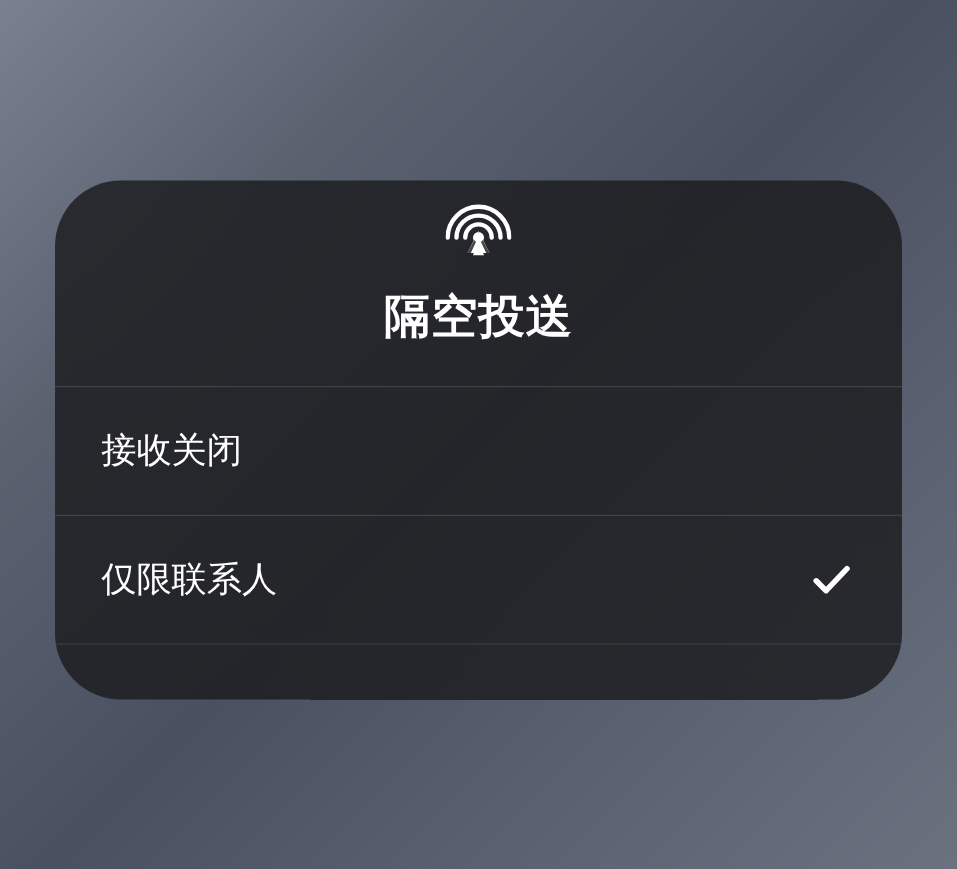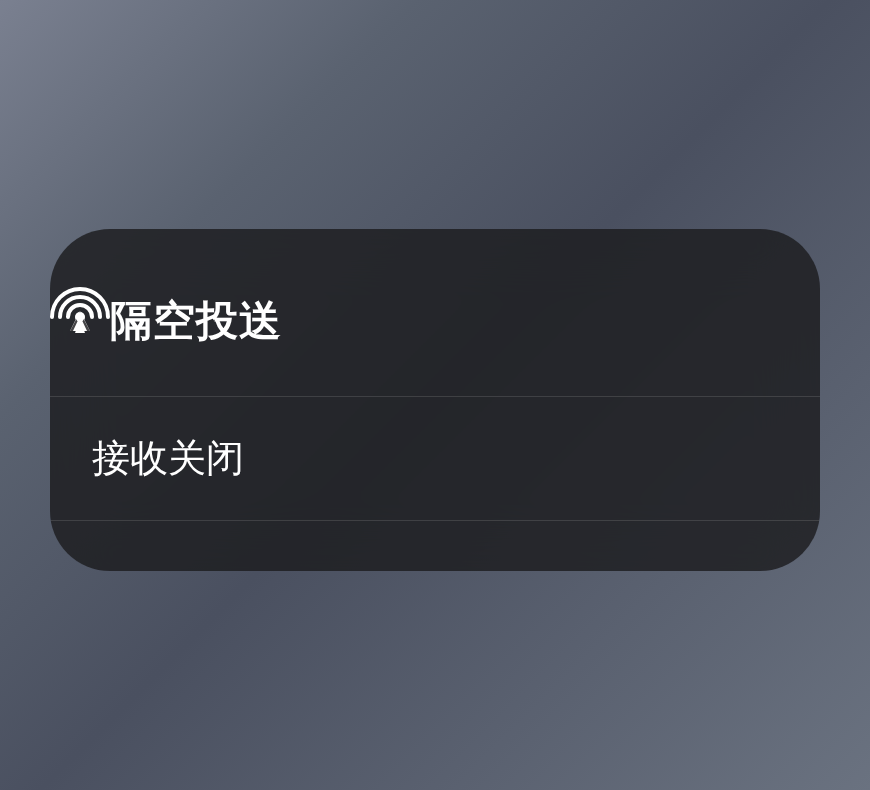--- a/index.html
+++ b/index.html
@@ -23,23 +23,23 @@
       width: 770px;
       background: rgba(28, 28, 30, 0.82);
       backdrop-filter: blur(30px);
       border-radius: 60px;
       overflow: hidden;
       margin-top: 10px;
     }
 
     .header {
       display: flex;
-      flex-direction: row;
+      flex-direction: column;
       align-items: center;
-      padding: 52px 0 35px;
+      padding: 16px 0 35px;
       border-bottom: 1px solid rgba(255, 255, 255, 0.12);
     }
 
     .airdrop-icon {
       width: 60px;
       height: 60px;
       display: flex;
       align-items: center;
       justify-content: center;
       margin-bottom: 20px;
@@ -60,21 +60,21 @@
       border-bottom: 1px solid rgba(255, 255, 255, 0.12);
       cursor: default;
     }
 
     .option:last-child {
       border-bottom: 1px solid rgba(255, 255, 255, 0.12);
     }
 
     .option-label {
       color: #ffffff;
-      font-size: 38px;
+      font-size: 32px;
       font-weight: 400;
     }
 
     .checkmark {
       width: 44px;
       height: 44px;
       display: flex;
       align-items: center;
       justify-content: center;
     }
@@ -110,16 +110,24 @@
 
   <div class="option">
     <span class="option-label">接收关闭</span>
     <span class="checkmark hidden">
       <svg width="40" height="40" viewBox="0 0 40 40" fill="none">
         <path d="M 6 21 L 15 30 L 34 10" stroke="#ffffff" stroke-width="5" stroke-linecap="round" stroke-linejoin="round"></path>
       </svg>
     </span>
   </div>
 
+  <div class="option">
+    <span class="option-label">仅限联系人</span>
+    <span class="checkmark">
+      <svg width="40" height="40" viewBox="0 0 40 40" fill="none">
+        <path d="M 6 21 L 15 30 L 34 10" stroke="#ffffff" stroke-width="5" stroke-linecap="round" stroke-linejoin="round"></path>
+      </svg>
+    </span>
+  </div>
 
 
   <div class="bottom-spacer"></div>
 </div>
 
 </body></html>

